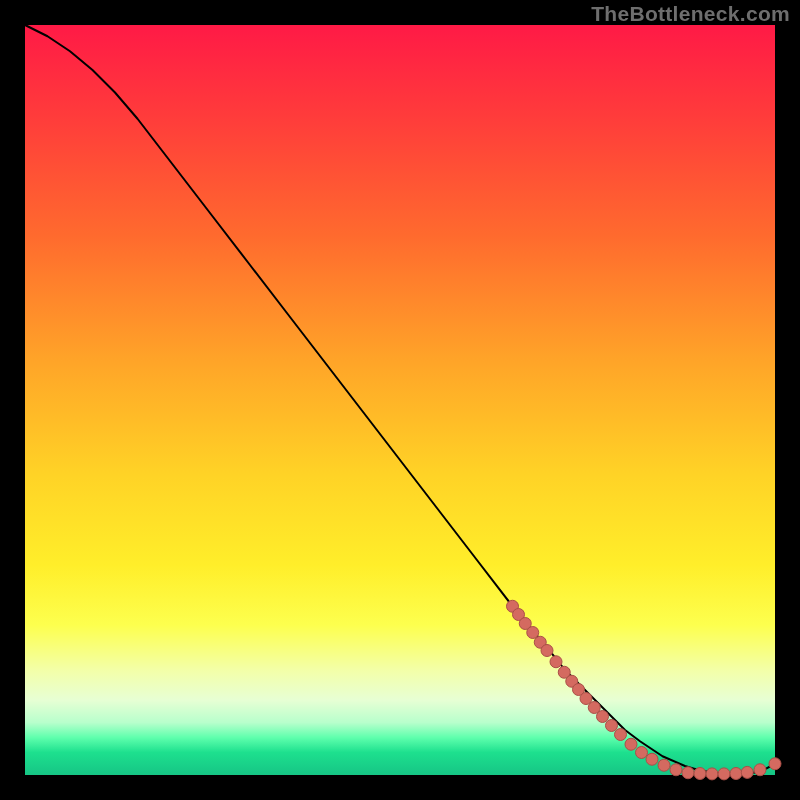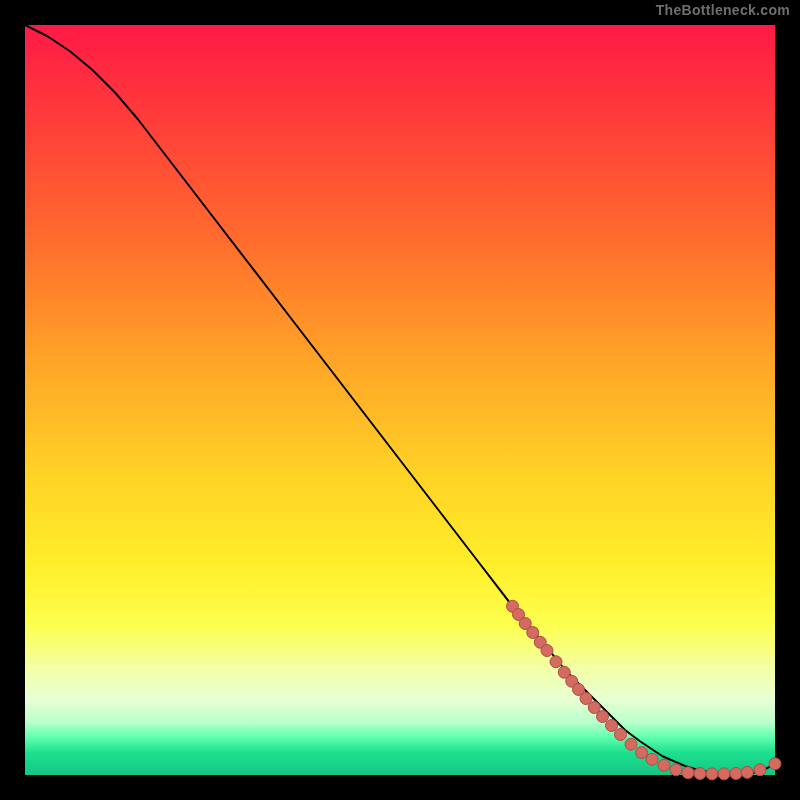--- a/index.html
+++ b/index.html
@@ -45,21 +45,21 @@
     top: 0;
     width: 750px;
     height: 750px;
     overflow: visible;
   }
   .watermark {
     position: absolute;
     top: 2px;
     right: 10px;
     color: #6e6e6e;
-    font-size: 14px;
+    font-size: 21px;
     font-weight: 600;
     letter-spacing: 0.3px;
     user-select: none;
   }
 </style>
 </head>
 <body>
 
 <div class="frame">
   <div class="watermark">TheBottleneck.com</div>

